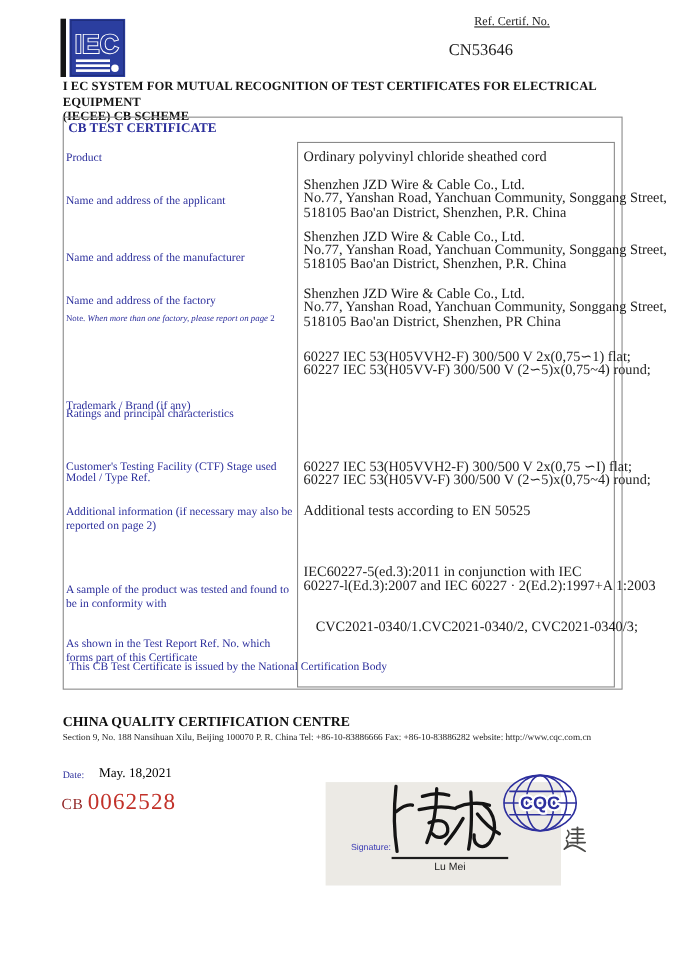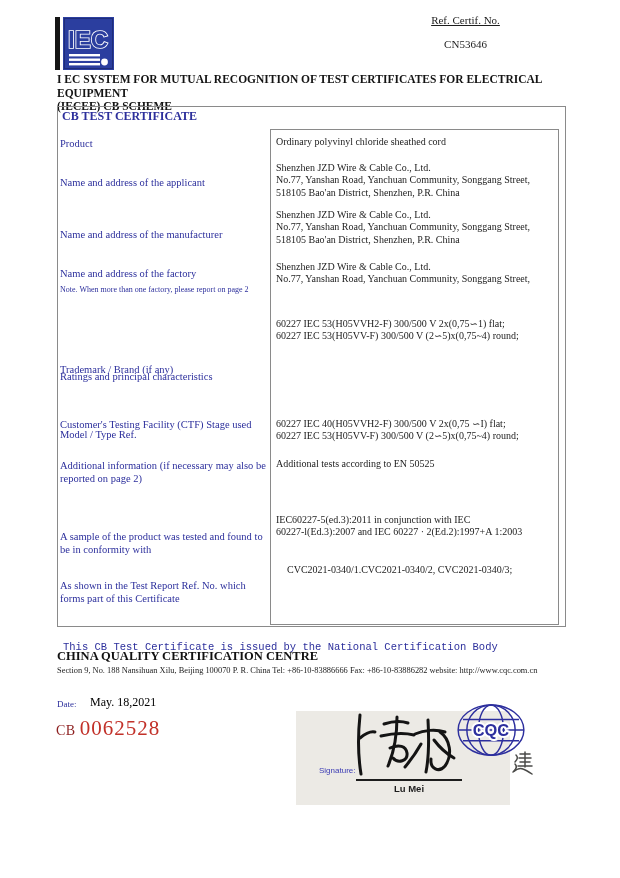--- a/index.html
+++ b/index.html
@@ -3,74 +3,74 @@
 <meta charset="utf-8">
 <style>
   html,body { margin:0; padding:0; background:#ffffff; }
   .page { position:relative; width:620px; height:878px; background:#ffffff; overflow:hidden;
           font-family:"Liberation Serif","DejaVu Serif",serif; color:#1c1c1c; }
 
   
   .left-bar   { position:absolute; left:55px; top:17px; width:5px; height:53px; background:#151515; }
   .iec-logo   { position:absolute; left:63px; top:17px; width:51px; height:53px; }
   .ref-label  { position:absolute; left:408px; top:14px; width:115px; text-align:center; font-size:11px; color:#1d1d1d;text-decoration:underline; }
-  .ref-value  { position:absolute; left:408px; top:38px; width:115px; text-align:center; font-size:11px; color:#1d1d1d; }
+  .ref-value  { position:absolute; left:408px; top:38px; width:115px; text-align:left; font-size:15px; color:#1d1d1d; }
   .scheme     { position:absolute; left:57px; top:73px; width:508px; font-weight:bold; font-size:11.5px; line-height:13.5px; color:#141414; }
 
   
   .outer-box  { position:absolute; left:57px; top:106px; width:507px; height:519px; border:1px solid #8a8a8a; }
   .cert-title { position:absolute; left:62px; top:109px; font-size:12px; font-weight:bold; color:#2c2f9c; }
   .values-box { position:absolute; left:270px; top:129px; width:287px; height:494px; border:1px solid #8a8a8a; }
 
   .lbl  { position:absolute; color:#2c2f9c; font-size:10.5px; line-height:12.5px; }
-  .val  { position:absolute; color:#1c1c1c; font-size:10px;  line-height:12.4px; }
+  .val  { position:absolute; color:#1c1c1c; font-size:13px;  line-height:12.4px; }
   .val .vline { white-space:nowrap; }
 
   .l-product      { left:60px; top:138px; }
   .l-applicant    { left:60px; top:177px; }
   .l-manufacturer { left:60px; top:229px; }
   .l-factory      { left:60px; top:268px; }
   .l-factory-note { left:60px; top:284px; font-size:8px; color:#2c2f9c; }
-  .l-factory-note .it { }
+  .l-factory-note .it { font-style:italic; }
   .l-ratings      { left:60px; top:338px;margin-top:33px; }
   .l-trademark    { left:60px; top:364px; }
   .l-ctf          { left:60px; top:419px; width:210px; white-space:nowrap; }
   .l-model        { left:60px; top:429px; }
   .l-additional   { left:60px; top:460px; width:208px; }
   .l-conformity   { left:60px; top:531px; width:206px; }
   .l-testreport   { left:60px; top:580px; width:212px; }
 
   .v-product      { left:276px; top:136px; }
   .v-applicant    { left:276px; top:162px; }
   .v-manufacturer { left:276px; top:209px; }
   .v-factory      { left:276px; top:261px; }
   .v-ratings      { left:276px; top:318px; }
   .v-model        { left:276px; top:418px; }
   .v-additional   { left:276px; top:458px; }
   .v-conformity   { left:276px; top:514px; }
   .v-testreport   { left:287px; top:564px; }
 
-  .issued-line { position:absolute; left:63px; top:641px; font-size:10.5px; color:#2c2f9c;font-family:Liberation Mono, monospace; }
+  .issued-line { position:absolute; left:63px; top:601px; font-size:10.5px; color:#2c2f9c; }
 
   
   .ncb-name    { position:absolute; left:57px; top:649px; font-size:12.5px; font-weight:bold; color:#111111;text-align:center; }
   .ncb-address { position:absolute; left:57px; top:666px; font-size:8.4px; color:#222222; white-space:nowrap; }
   .date-label  { position:absolute; left:57px; top:699px; font-size:9px; color:#2c2f9c; }
   .date-value  { position:absolute; left:90px; top:695px; font-size:12px; color:#000000; }
   .cb-row      { position:absolute; left:56px; top:716px; }
   .cb-prefix   { font-size:14px; color:#8d1f1f; letter-spacing:0.5px; }
   .cb-number   { font-size:21px; color:#c23129; letter-spacing:1px; }
 
   .sig-patch   { position:absolute; left:296px; top:711px; width:214px; height:94px; background:#eceae5; }
   .sig-script  { position:absolute; left:350px; top:712px; width:115px; height:66px; }
   .sig-label   { position:absolute; left:303px; top:766px; font-size:8px; color:#3b3bb4;
                  font-family:"Liberation Sans","DejaVu Sans",sans-serif;padding-left:16px; }
   .sig-line    { position:absolute; left:356px; top:779px; width:106px; height:2px; background:#1d1d1d; }
   .sig-name    { position:absolute; left:356px; top:783px; width:106px; text-align:center; font-size:9.5px; color:#1d1d1d;
-                 font-family:"Liberation Sans","DejaVu Sans",sans-serif;font-weight:bold; }
+                 font-family:"Liberation Sans","DejaVu Sans",sans-serif; }
   .cqc-logo    { position:absolute; left:454px; top:702px; width:74px; height:58px; }
   .jian-stamp  { position:absolute; left:511px; top:751px; width:22px; height:24px; }
 </style>
 </head>
 <body>
 
 <div class="page">
 
   <div class="left-bar"></div>
   <svg class="iec-logo" viewBox="0 0 51 53" xmlns="http://www.w3.org/2000/svg">
@@ -121,27 +121,28 @@
     <div class="vline">518105 Bao'an District, Shenzhen, P.R. China</div>
   </div>
   <div class="val v-manufacturer">
     <div class="vline">Shenzhen JZD Wire &amp; Cable Co., Ltd.</div>
     <div class="vline">No.77, Yanshan Road, Yanchuan Community, Songgang Street,</div>
     <div class="vline">518105 Bao'an District, Shenzhen, P.R. China</div>
   </div>
   <div class="val v-factory">
     <div class="vline">Shenzhen JZD Wire &amp; Cable Co., Ltd.</div>
     <div class="vline">No.77, Yanshan Road, Yanchuan Community, Songgang Street,</div>
+    <div class="vline">518105 Bao'an District, Shenzhen, PR China</div>
   </div>
   <div class="val v-ratings">
     <div class="vline">60227 IEC 53(H05VVH2-F) 300/500 V 2x(0,75∽1) flat;</div>
     <div class="vline">60227 IEC 53(H05VV-F) 300/500 V (2∽5)x(0,75~4) round;</div>
   </div>
   <div class="val v-model">
-    <div class="vline">60227 IEC 40(H05VVH2-F) 300/500 V 2x(0,75 ∽I) flat;</div>
+    <div class="vline">60227 IEC 53(H05VVH2-F) 300/500 V 2x(0,75 ∽I) flat;</div>
     <div class="vline">60227 IEC 53(H05VV-F) 300/500 V (2∽5)x(0,75~4) round;</div>
   </div>
   <div class="val v-additional">
     <div class="vline">Additional tests according to EN 50525</div>
   </div>
   <div class="val v-conformity">
     <div class="vline">IEC60227-5(ed.3):2011 in conjunction with IEC</div>
     <div class="vline">60227-l(Ed.3):2007 and IEC 60227 · 2(Ed.2):1997+A 1:2003</div>
   </div>
   <div class="val v-testreport">

